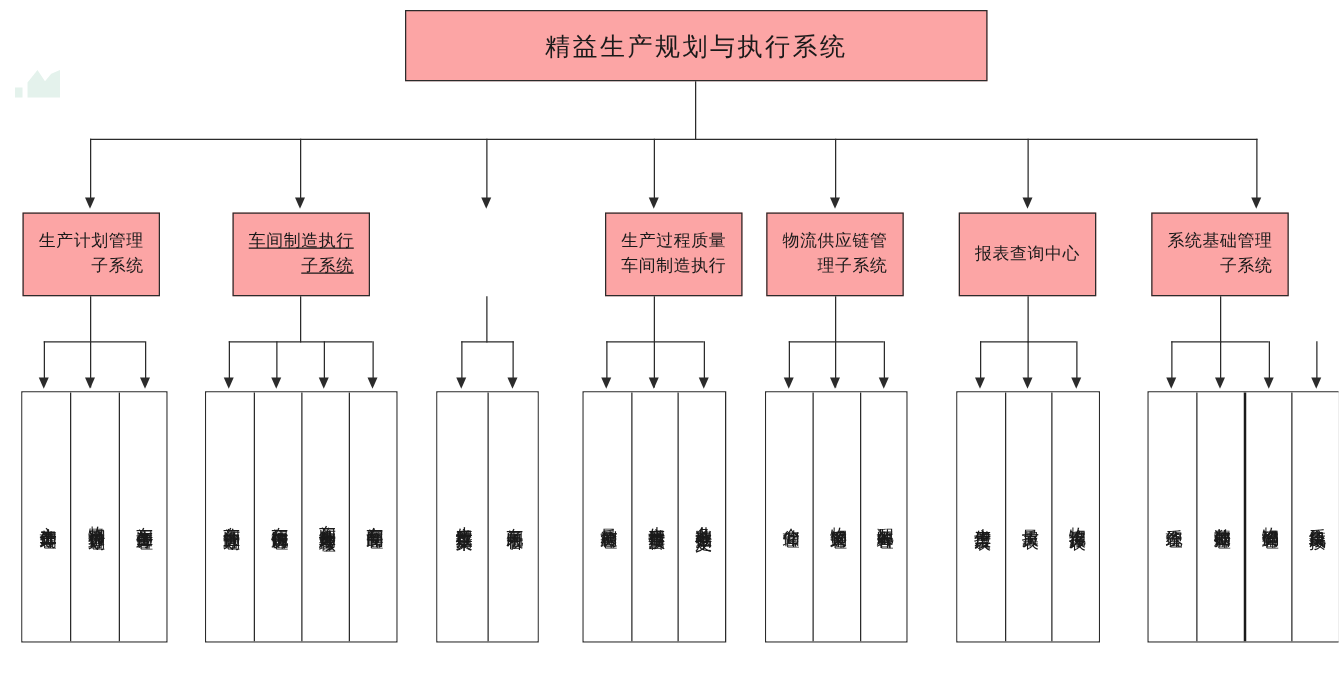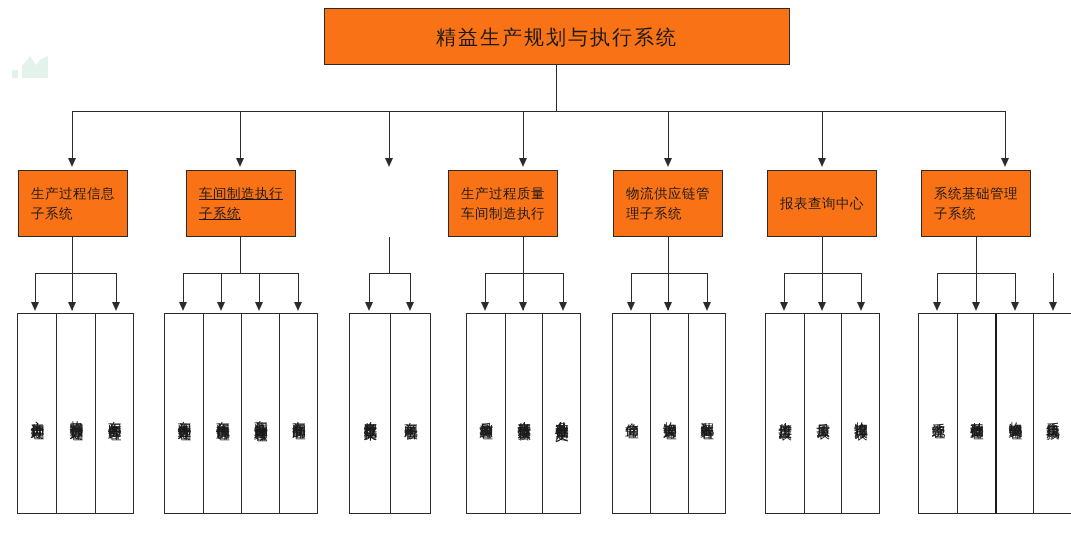--- a/index.html
+++ b/index.html
@@ -27,25 +27,25 @@
     height: 30px;
     opacity: 1;
     pointer-events: none;
   }
 
   
   .box {
     position: absolute;
     box-sizing: border-box;
     border: 1.4px solid #2b2b2b;
-    background: #f97316;
+    background: #fca5a5;
     display: flex;
     align-items: center;
     justify-content: center;
-    text-align: left;
+    text-align: right;
     color: #1a1a1a;
   }
   .title-box {
     font-size: 20px;
     letter-spacing: 2px;
     line-height: 1.2;
   }
   .sub-box {
     font-size: 13.5px;
     line-height: 1.45;
@@ -137,34 +137,34 @@
   <div class="arrow" style="left:664px; top:158px;"></div>
 
   <div class="ln ln-v" style="left:822px; top:111px; height:50px;"></div>
   <div class="arrow" style="left:818px; top:158px;"></div>
 
   <div class="ln ln-v" style="left:1005px; top:111px; height:50px;"></div>
   <div class="arrow" style="left:1001px; top:158px;"></div>
 
   <div class="box sub-box" style="left:18px; top:170px; width:110px; height:67px;">
     <span>
-      <span>生产过程信息</span><br>
+      <span>生产计划管理</span><br>
       <span>子系统</span>
     </span>
   </div>
 
   <div class="box sub-box" style="left:186px; top:170px; width:110px; height:67px;text-decoration:underline;">
     <span>
       <span>车间制造执行</span><br>
       <span>子系统</span>
     </span>
   </div>
 
 
-  <div class="box sub-box" style="left:448px; top:170px; width:110px; height:67px;">
+  <div class="box sub-box" style="left:484px; top:170px; width:110px; height:67px;">
     <span>
       <span>生产过程质量</span><br>
       <span>车间制造执行</span>
     </span>
   </div>
 
   <div class="box sub-box" style="left:613px; top:170px; width:110px; height:67px;">
     <span>
       <span>物流供应链管</span><br>
       <span>理子系统</span>

